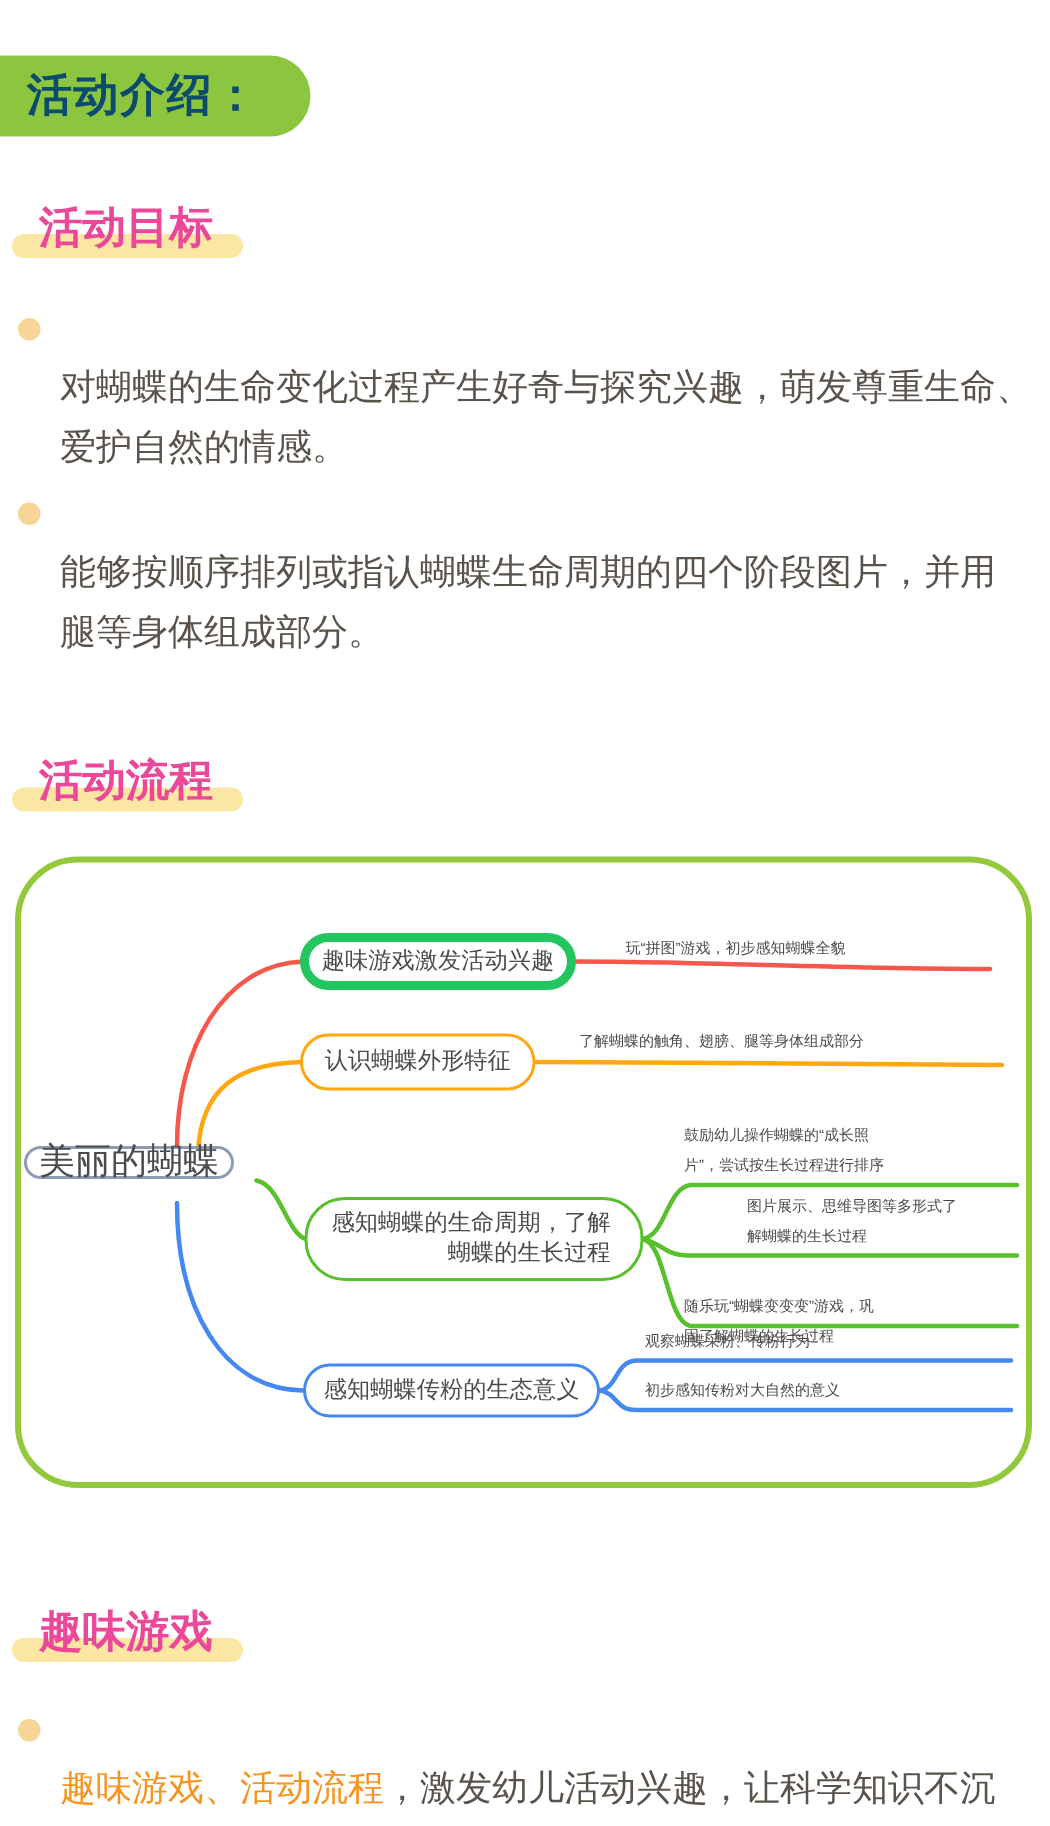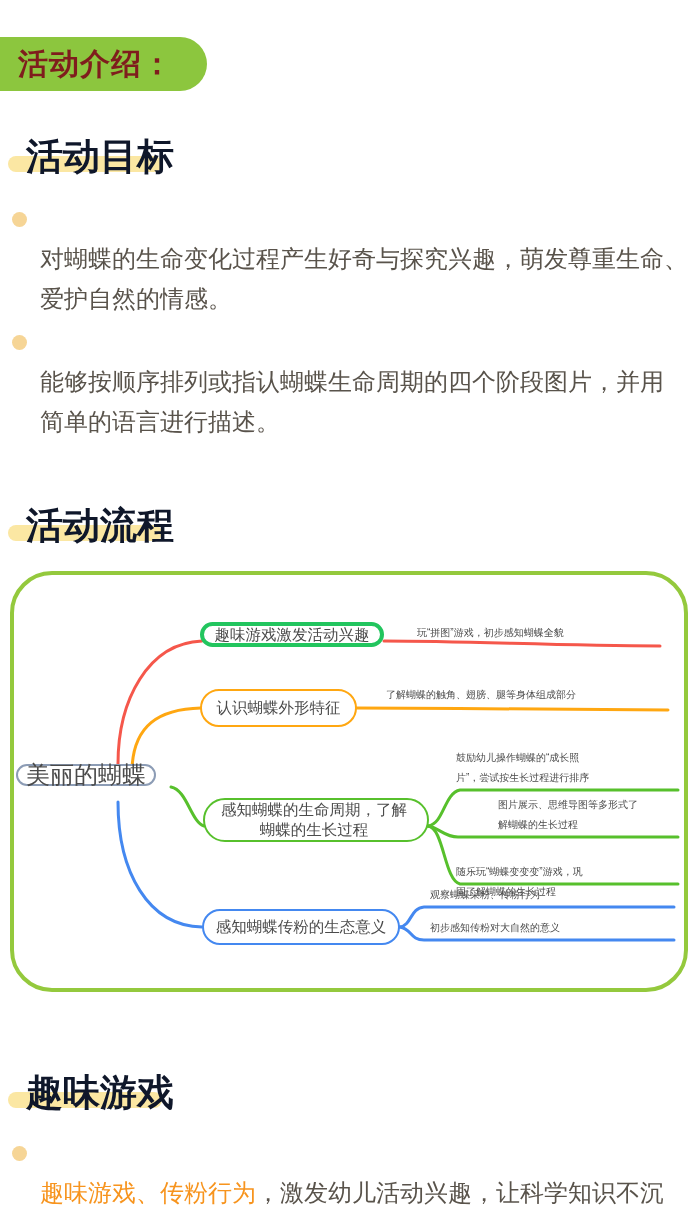--- a/index.html
+++ b/index.html
@@ -1,27 +1,27 @@
 <!DOCTYPE html>
 <html><head>
 <meta charset="utf-8">
 <style>
   html,body{margin:0;padding:0;background:#fff;}
   .page{position:relative;width:700px;height:1217px;background:#fff;overflow:hidden;
         font-family:"Liberation Sans","DejaVu Sans",sans-serif;color:#59534B;}
   
   .badge{position:absolute;left:0;top:37px;height:54px;line-height:54px;
-         background:#8CC63E;color:#7f1d1d;font-size:30px;font-weight:bold;
+         background:#8CC63E;color:#0c4a6e;font-size:30px;font-weight:bold;
          padding:0 34px 0 18px;border-radius:0 27px 27px 0;letter-spacing:1px;}
   
   .heading{position:absolute;left:8px;height:46px;}
   .heading .hl{position:absolute;left:0;top:24px;width:154px;height:16px;
                background:#FBE7A3;border-radius:8px;}
-  .heading .txt{position:absolute;left:18px;top:0;font-size:37px;font-weight:bold;
-                color:#0f172a;white-space:nowrap;}
+  .heading .txt{position:absolute;left:18px;top:0;font-size:29px;font-weight:bold;
+                color:#ec4899;white-space:nowrap;}
   
   .bullets{position:absolute;left:12px;width:678px;}
   .bullet{position:relative;padding-left:28px;font-size:24px;line-height:40px;
           color:#59534B;white-space:pre-line;margin-bottom:3px;}
   .bullet .dot{position:absolute;left:0;top:13px;width:15px;height:15px;
                border-radius:50%;background:#F6D596;}
   .em-orange{color:#F7941E;}
   
   .mindmap{position:absolute;left:10px;top:571px;width:678px;height:421px;
            border:4px solid #94C93D;border-radius:42px;background:#fff;box-sizing:border-box;}
@@ -44,21 +44,21 @@
     <span class="txt">活动目标</span>
   </div>
 
   <div class="bullets" style="top:199px;">
     <div class="bullet">
       <span class="dot"></span><span>对蝴蝶的生命变化过程产生好奇与探究兴趣，萌发尊重生命、
 爱护自然的情感。</span>
     </div>
     <div class="bullet">
       <span class="dot"></span><span>能够按顺序排列或指认蝴蝶生命周期的四个阶段图片，并用
-简单的语言进行描述。</span>
+腿等身体组成部分。</span>
     </div>
   </div>
 
   <div class="heading" style="top:501px;">
     <span class="hl"></span>
     <span class="txt">活动流程</span>
   </div>
 
   <div class="mindmap"></div>
 
@@ -75,25 +75,25 @@
     <path d="M 428 826 C 440 828 444 837 458 837 L 678 837" stroke="#57C02C" stroke-width="3" fill="none" stroke-linecap="round"></path>
     <path d="M 428 826 C 444 828 444 880 460 884 L 678 884" stroke="#57C02C" stroke-width="3" fill="none" stroke-linecap="round"></path>
 
     <path d="M 118 802 C 118 872 148 926 202 927" stroke="#4488F0" stroke-width="3" fill="none" stroke-linecap="round"></path>
     <path d="M 400 927 C 412 925 410 908 424 907 L 674 907" stroke="#4488F0" stroke-width="3" fill="none" stroke-linecap="round"></path>
     <path d="M 400 927 C 412 929 410 940 424 940 L 674 940" stroke="#4488F0" stroke-width="3" fill="none" stroke-linecap="round"></path>
   </svg>
 
   <div class="mm-node" style="left:16px;top:764px;width:140px;height:22px;border:2px solid #8C9CB5;border-radius:20px;font-size:24px;">美丽的蝴蝶</div>
 
-  <div class="mm-node" style="left:200px;top:622px;width:184px;height:25px;border:4px solid #22c55e;border-radius:19px;">趣味游戏激发活动兴趣</div>
+  <div class="mm-node" style="left:200px;top:622px;width:184px;height:38px;border:6px solid #22c55e;border-radius:19px;">趣味游戏激发活动兴趣</div>
 
   <div class="mm-node" style="left:200px;top:689px;width:157px;height:38px;border:2px solid #FFA711;border-radius:19px;">认识蝴蝶外形特征</div>
 
-  <div class="mm-node" style="left:203px;top:798px;width:226px;height:44px;border:2px solid #57C02C;border-radius:27px;justify-content:flex-start;padding:0 0 0 16px;text-align:center;">感知蝴蝶的生命周期，了解
+  <div class="mm-node" style="left:203px;top:798px;width:226px;height:56px;border:2px solid #57C02C;border-radius:27px;justify-content:flex-start;padding:0 0 0 16px;text-align:right;">感知蝴蝶的生命周期，了解
 蝴蝶的生长过程</div>
 
   <div class="mm-node" style="left:202px;top:909px;width:198px;height:36px;border:2px solid #4488F0;border-radius:18px;">感知蝴蝶传粉的生态意义</div>
 
   <div class="mm-leaf" style="left:417px;top:623px;">玩“拼图”游戏，初步感知蝴蝶全貌</div>
   <div class="mm-leaf" style="left:386px;top:685px;">了解蝴蝶的触角、翅膀、腿等身体组成部分</div>
   <div class="mm-leaf" style="left:456px;top:748px;">鼓励幼儿操作蝴蝶的“成长照
 片”，尝试按生长过程进行排序</div>
   <div class="mm-leaf" style="left:456px;top:795px;margin-left:42px;">图片展示、思维导图等多形式了
 解蝴蝶的生长过程</div>
@@ -102,18 +102,18 @@
   <div class="mm-leaf" style="left:430px;top:886px;font-family:Liberation Mono, monospace;">观察蝴蝶采粉、传粉行为</div>
   <div class="mm-leaf" style="left:430px;top:918px;">初步感知传粉对大自然的意义</div>
 
   <div class="heading" style="top:1068px;">
     <span class="hl"></span>
     <span class="txt">趣味游戏</span>
   </div>
 
   <div class="bullets" style="top:1133px;">
     <div class="bullet">
-      <span class="dot"></span><span class="em-orange">趣味游戏、传粉行为</span><span>，激发幼儿活动兴趣，让科学知识不沉
+      <span class="dot"></span><span class="em-orange">趣味游戏、活动流程</span><span>，激发幼儿活动兴趣，让科学知识不沉
 闷枯燥！</span>
     </div>
   </div>
 
 </div>
 
 </body></html>

